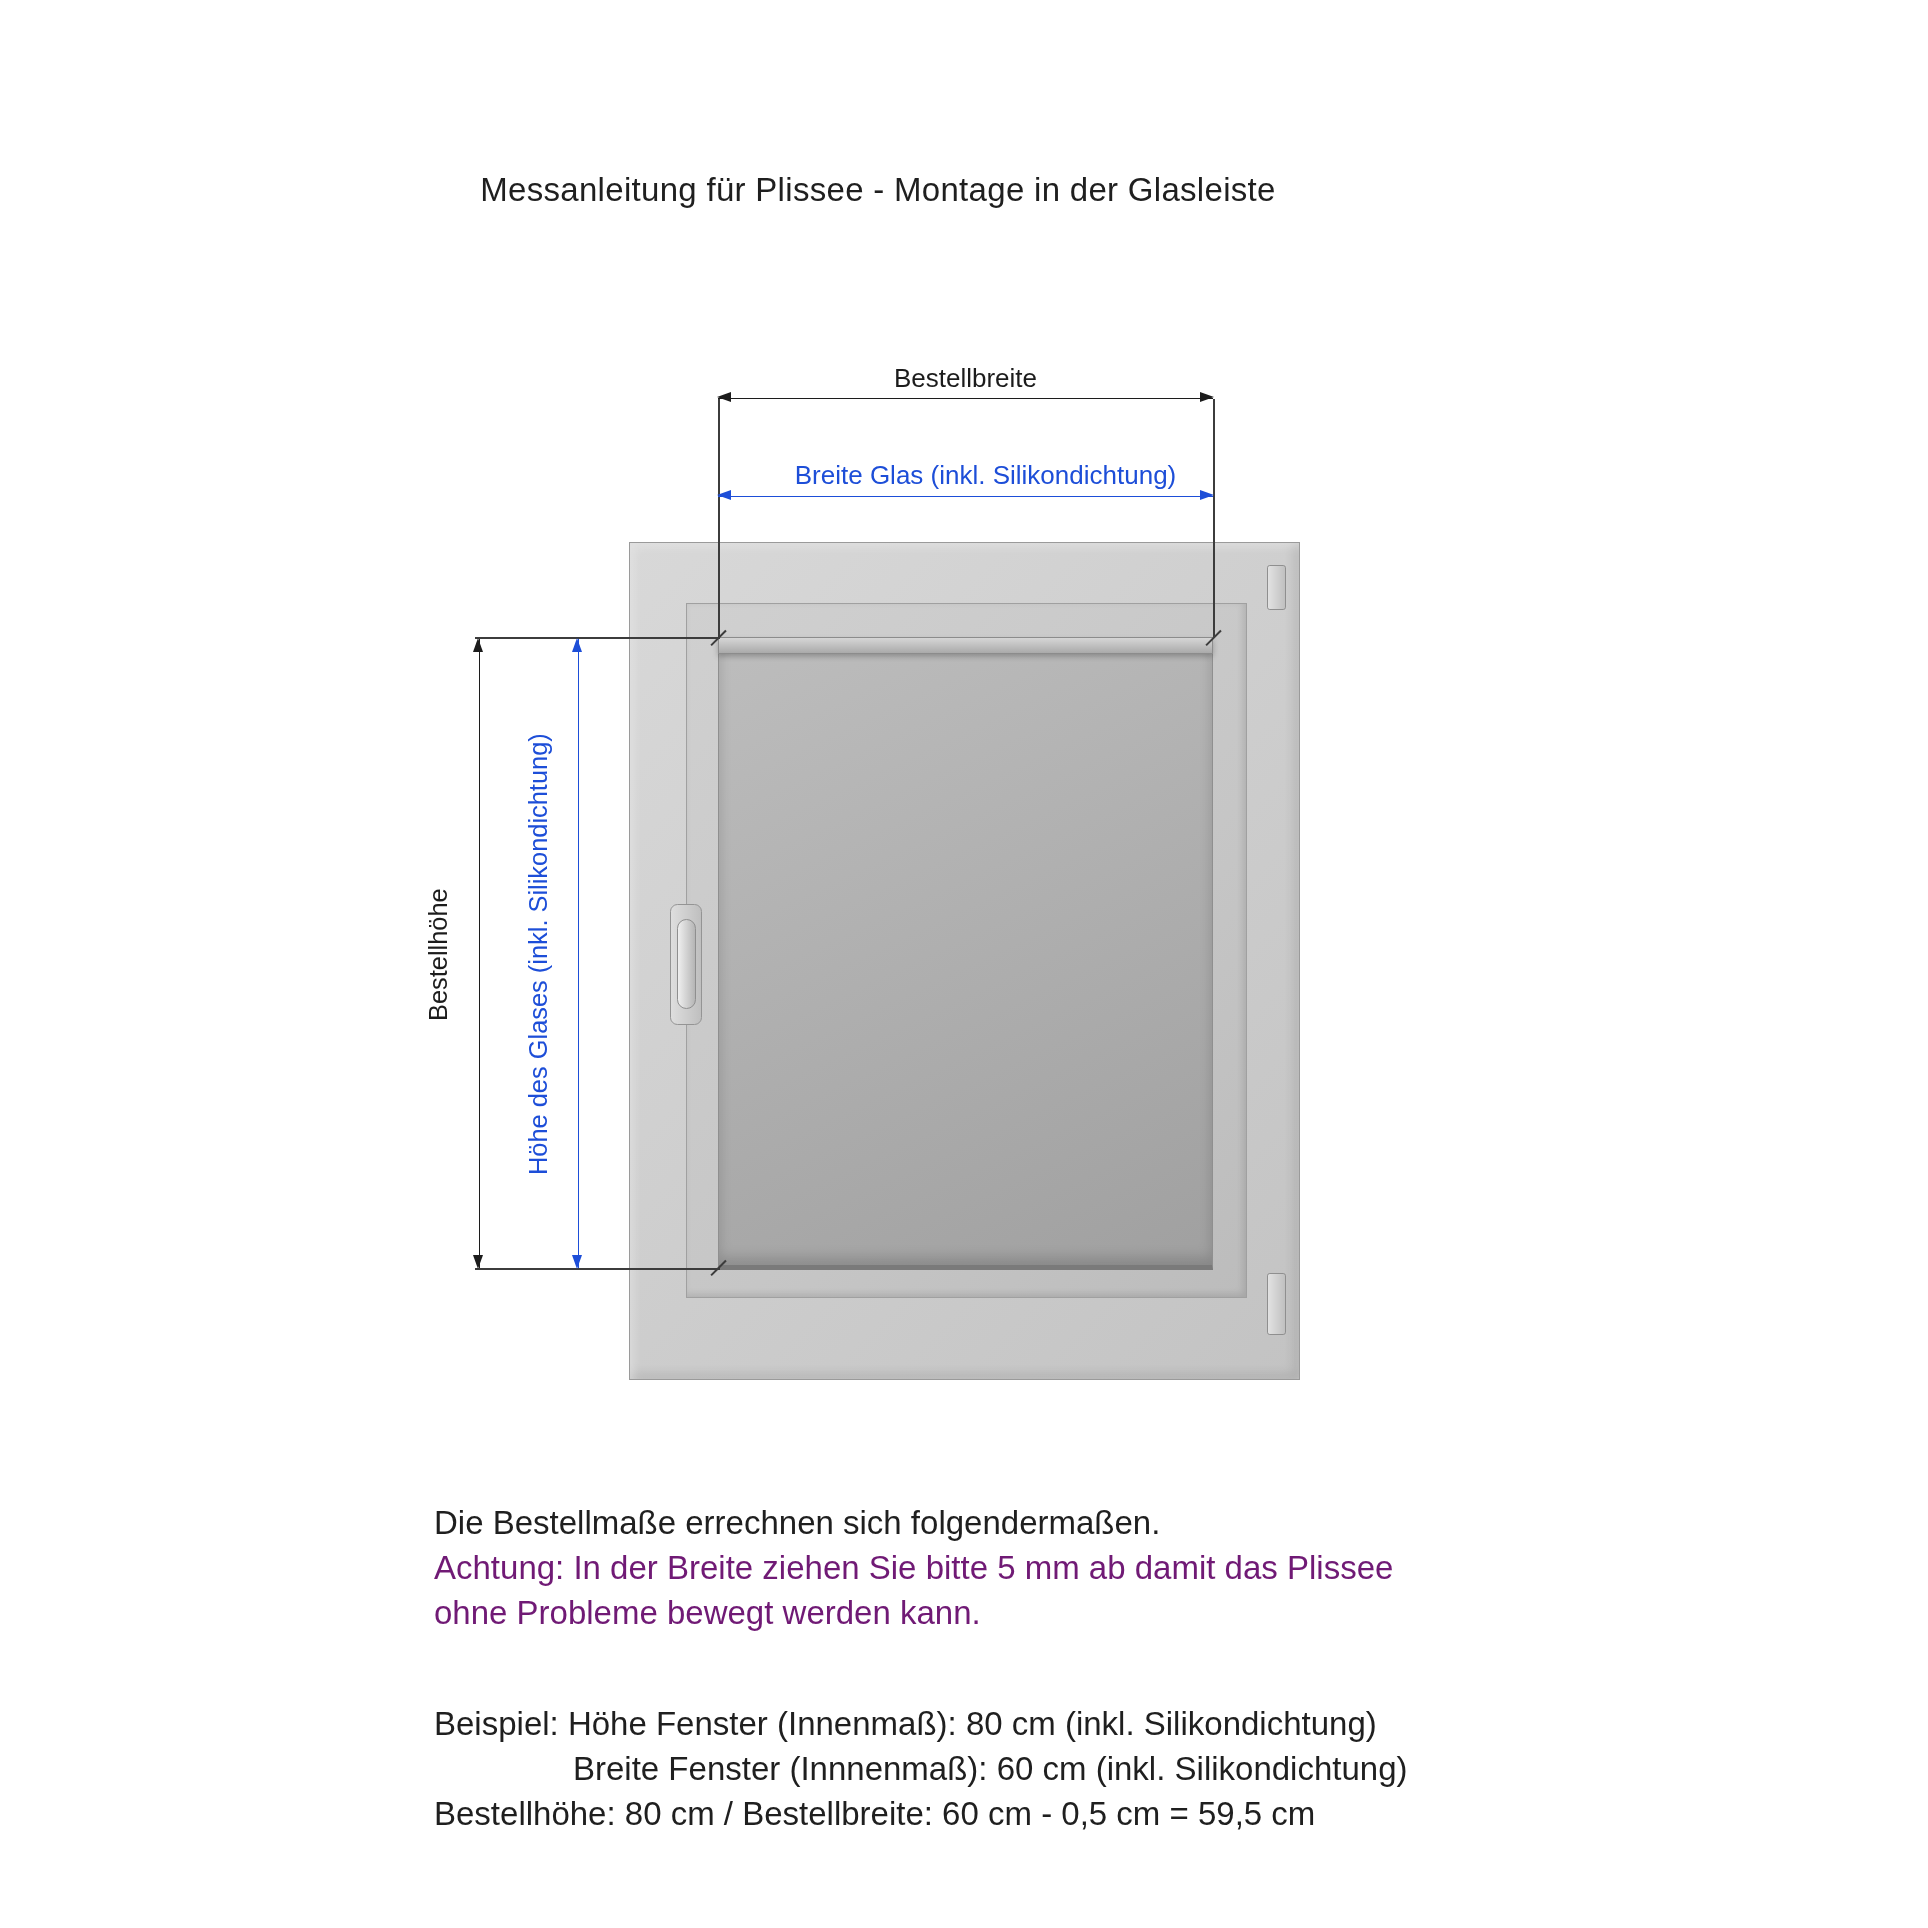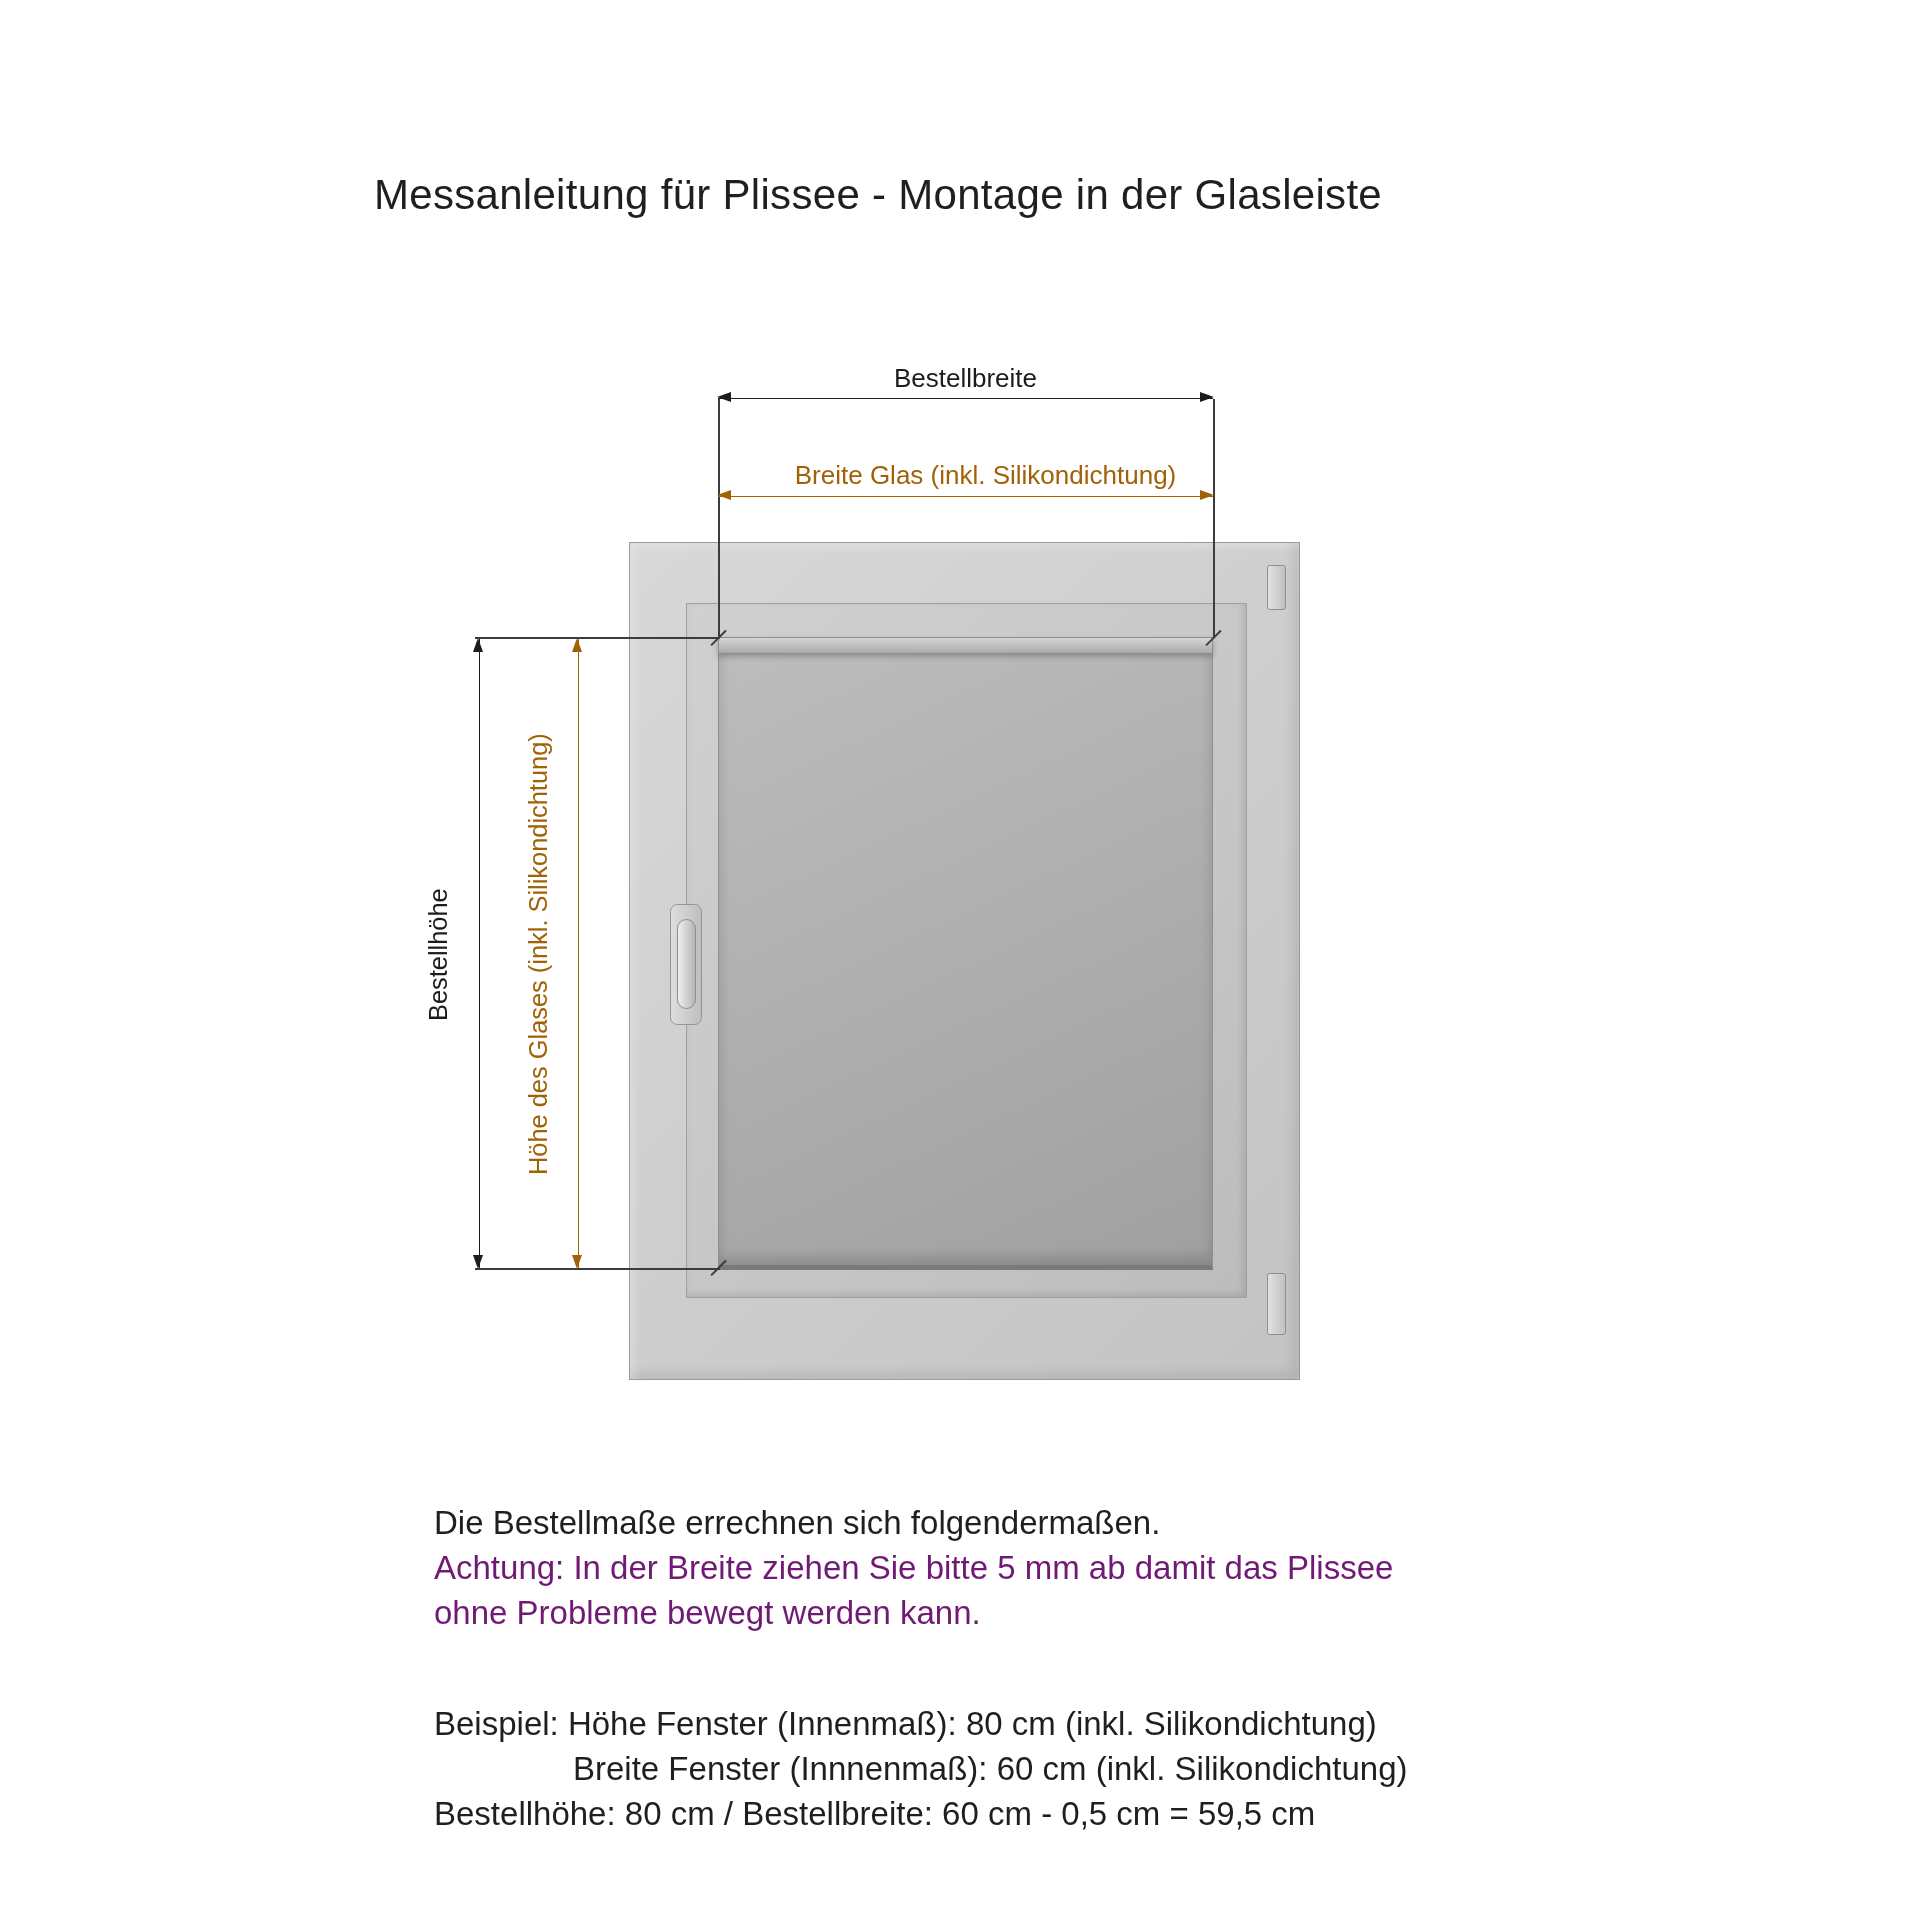--- a/index.html
+++ b/index.html
@@ -4,21 +4,21 @@
 <style>
   * { margin:0; padding:0; box-sizing:border-box; }
   html,body { background:#ffffff; }
   .page {
     position:relative; width:1928px; height:1928px; background:#ffffff;
     font-family:"Liberation Sans", sans-serif; color:#1f1f1f; overflow:hidden;
   }
   .abs { position:absolute; }
 
   
-  .title { left:0; top:171px; width:1756px; text-align:center; font-size:42px; color:#1f1f1f; letter-spacing:0.3px; }
+  .title { left:0; top:171px; width:1756px; text-align:center; font-size:33px; color:#1f1f1f; letter-spacing:0.3px; }
 
   
   .win-outer {
     left:629px; top:542px; width:671px; height:838px;
     background:linear-gradient(135deg,#d8d8d8 0%, #cfcfcf 45%, #c3c3c3 100%);
     border:1.9px solid #9a9a9a;
     box-shadow: inset 2.8px 2.8px 9.4px rgba(255,255,255,0.45), inset -3.8px -3.8px 11.3px rgba(0,0,0,0.14);
     z-index:1;
   }
   .win-sash {
@@ -67,21 +67,21 @@
 
   .dim-v { width:0; border-left:1.9px solid currentColor; z-index:4; }
   .dim-v::before, .dim-v::after {
     content:""; position:absolute; left:-6.6px; width:0; height:0;
     border-left:5.6px solid transparent; border-right:5.6px solid transparent;
   }
   .dim-v::before { top:-0.9px; border-bottom:14px solid currentColor; }
   .dim-v::after  { bottom:-0.9px; border-top:14px solid currentColor; }
 
   .dim-black { color:#1c1c1c; }
-  .dim-gray  { color:#a16207;padding-left:40px; }
+  .dim-gray  { color:#1d4ed8;padding-left:40px; }
 
   .ext { background:#3c3c3c; z-index:2; }
   .ext-v-left  { left:718px; top:399px; width:1.9px; height:239px; }
   .ext-v-right { left:1213px; top:399px; width:1.9px; height:239px; }
   .ext-h-top    { left:475px; top:637px; width:245px; height:1.9px; }
   .ext-h-bottom { left:475px; top:1268px; width:245px; height:1.9px; }
 
   .tick { width:21px; height:1.9px; background:#3c3c3c; transform:rotate(-45deg); z-index:3; }
 
   .dim-label-h { width:495px; text-align:center; font-size:26px; z-index:5; }

